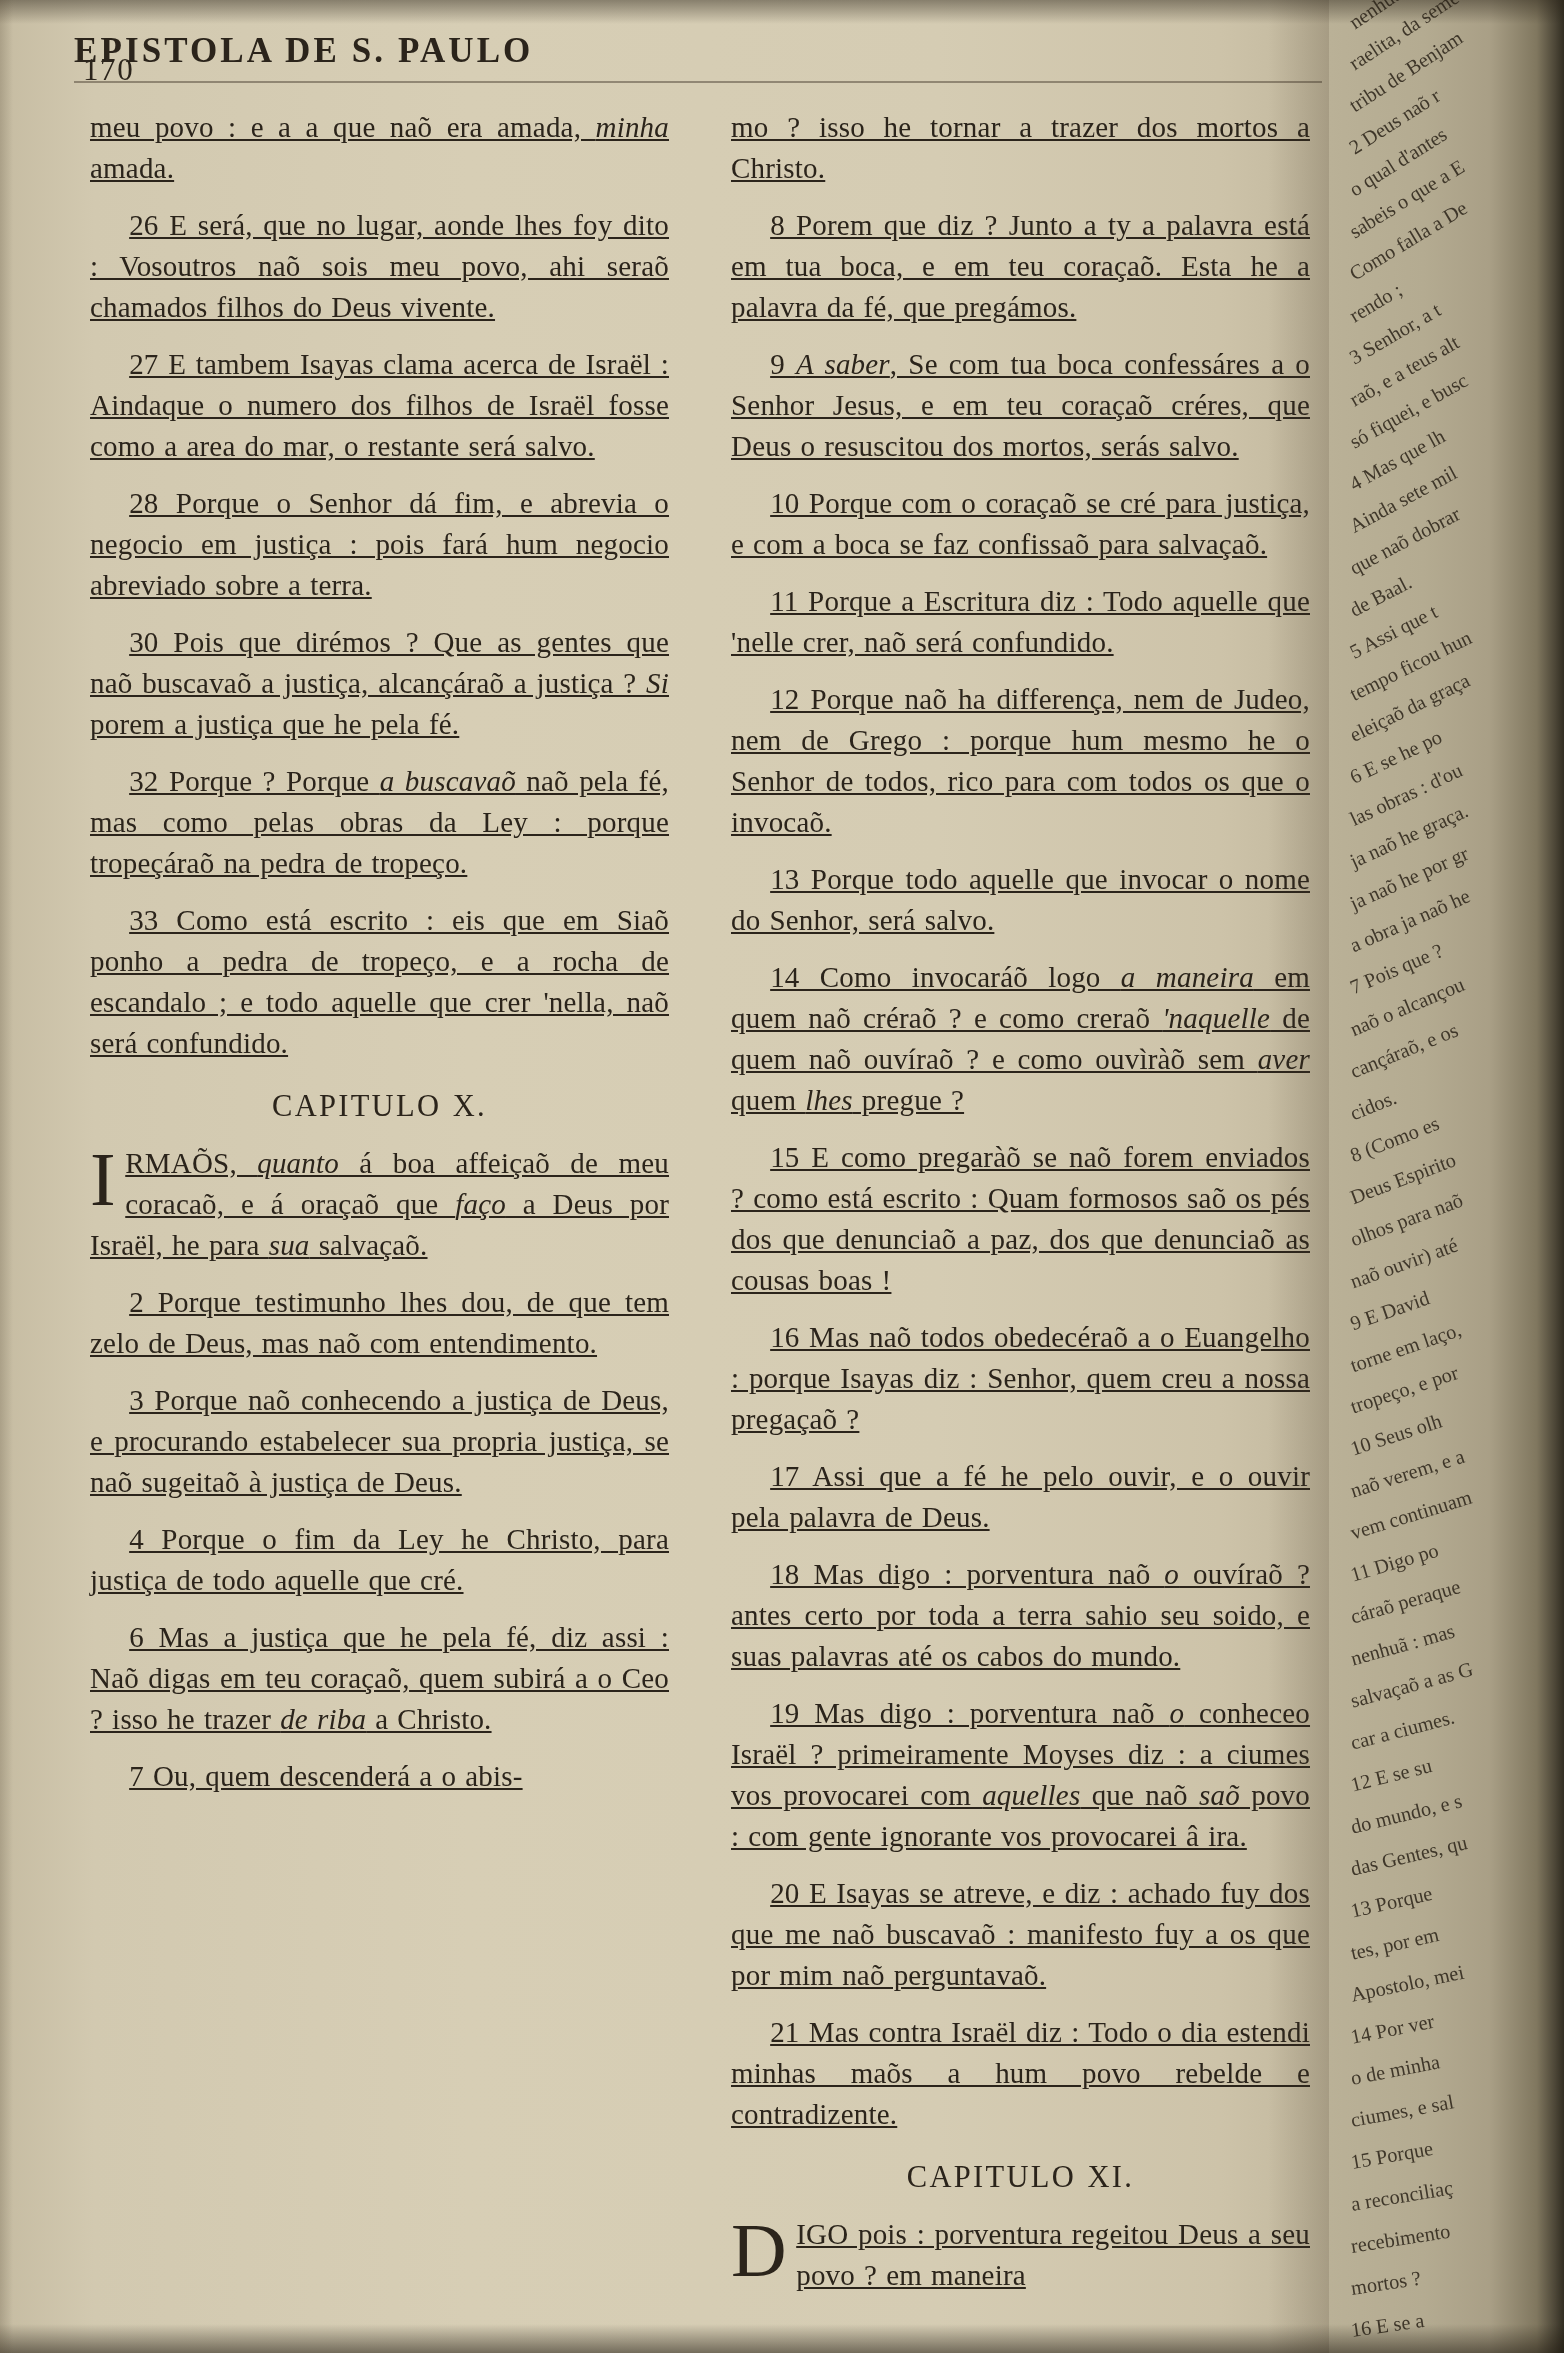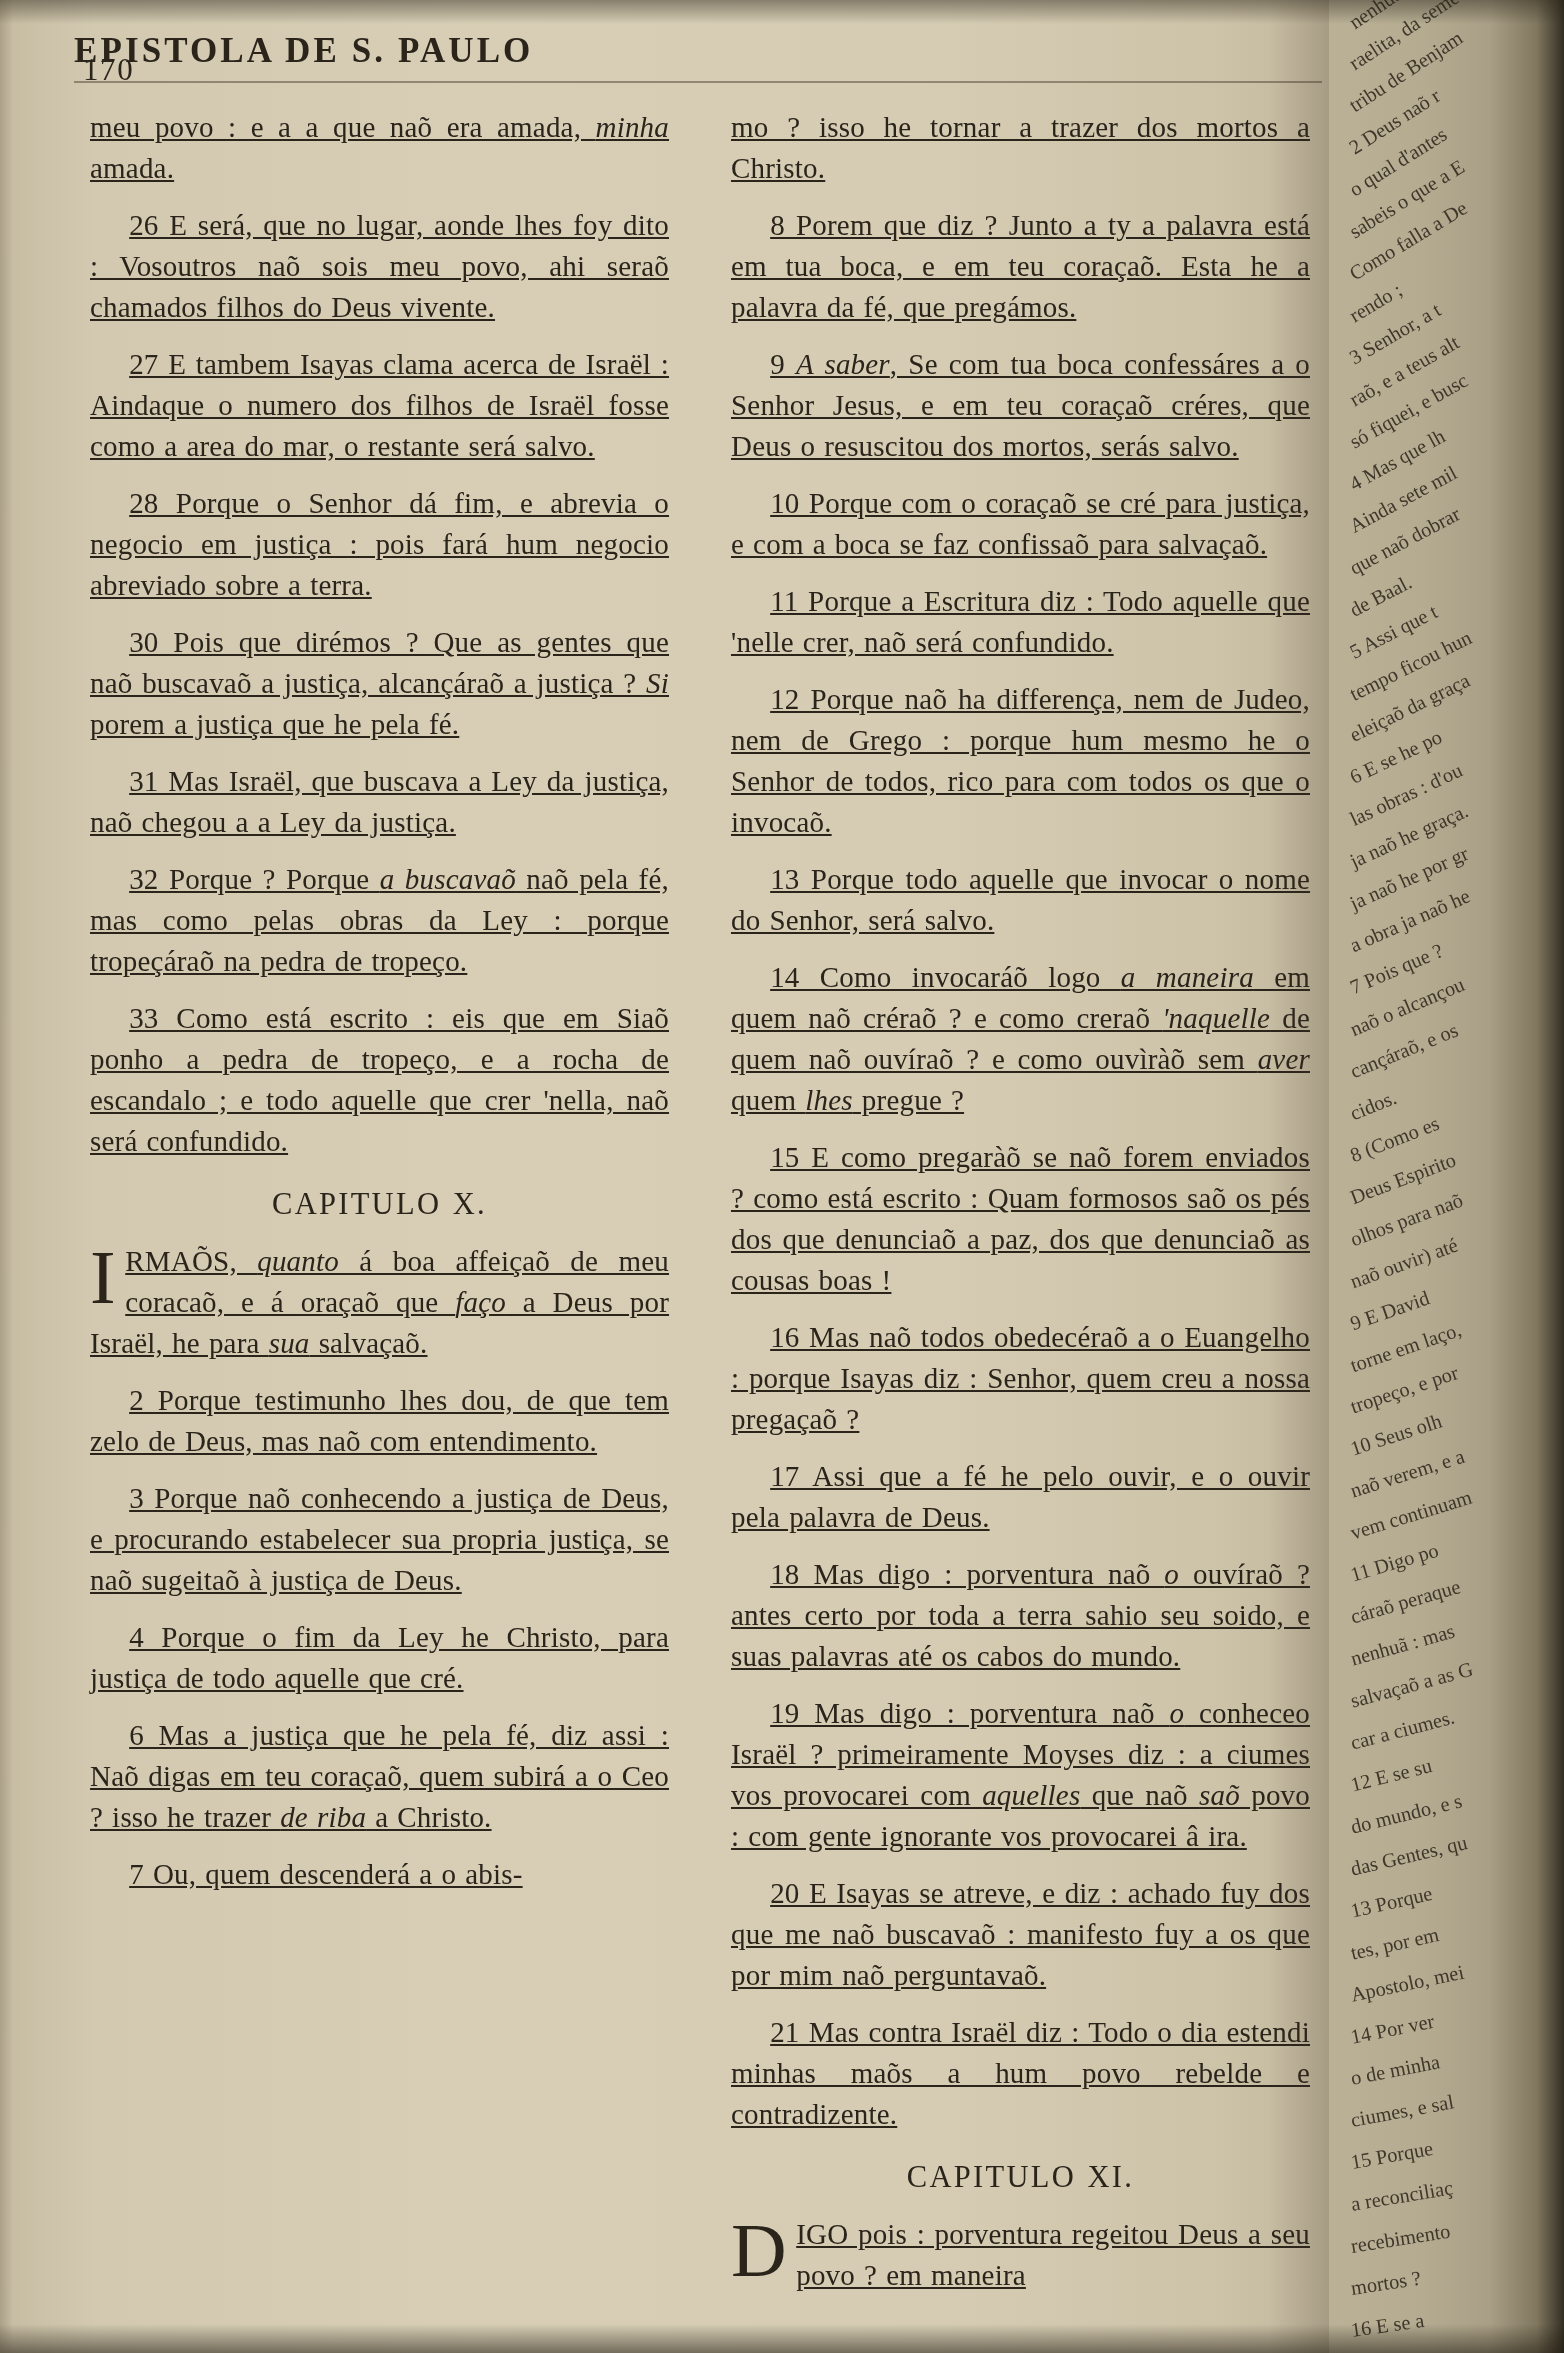--- a/index.html
+++ b/index.html
@@ -38,21 +38,20 @@
 <div class="page-title">EPISTOLA DE S. PAULO</div>
 <div class="header-rule"></div>
 
 <div class="columns">
   <div class="column" id="left-column">
       <p class="no-indent">meu povo : e a a que naõ era amada, <em>minha</em> amada.</p>
       <p>26 E será, que no lugar, aonde lhes foy dito : Vosoutros naõ sois meu povo, ahi seraõ chamados filhos do Deus vivente.</p>
       <p>27 E tambem Isayas clama acerca de Israël : Aindaque o numero dos filhos de Israël fosse como a area do mar, o restante será salvo.</p>
       <p>28 Porque o Senhor dá fim, e abrevia o negocio em justiça : pois fará hum negocio abreviado sobre a terra.</p>
       <p>30 Pois que dirémos ? Que as gentes que naõ buscavaõ a justiça, alcançáraõ a justiça ? <em>Si</em> porem a justiça que he pela fé.</p>
-      <p>31 Mas Israël, que buscava a Ley da justiça, naõ chegou a a Ley da justiça.</p>
       <p>32 Porque ? Porque <em>a buscavaõ</em> naõ pela fé, mas como pelas obras da Ley : porque tropeçáraõ na pedra de tropeço.</p>
       <p>33 Como está escrito : eis que em Siaõ ponho a pedra de tropeço, e a rocha de escandalo ; e todo aquelle que crer 'nella, naõ será confundido.</p>
       <div class="chapter-heading">CAPITULO X.</div>
       <p class="no-indent"><span class="dropcap">I</span>RMAÕS, <em>quanto</em> á boa affeiçaõ de meu coracaõ, e á oraçaõ que <em>faço</em> a Deus por Israël, he para <em>sua</em> salvaçaõ.</p>
       <p>2 Porque testimunho lhes dou, de que tem zelo de Deus, mas naõ com entendimento.</p>
       <p>3 Porque naõ conhecendo a justiça de Deus, e procurando estabelecer sua propria justiça, se naõ sugeitaõ à justiça de Deus.</p>
       <p>4 Porque o fim da Ley he Christo, para justiça de todo aquelle que cré.</p>
       <p>6 Mas a justiça que he pela fé, diz assi : Naõ digas em teu coraçaõ, quem subirá a o Ceo ? isso he trazer <em>de riba</em> a Christo.</p>
       <p>7 Ou, quem descenderá a o abis-</p>
     </div>

